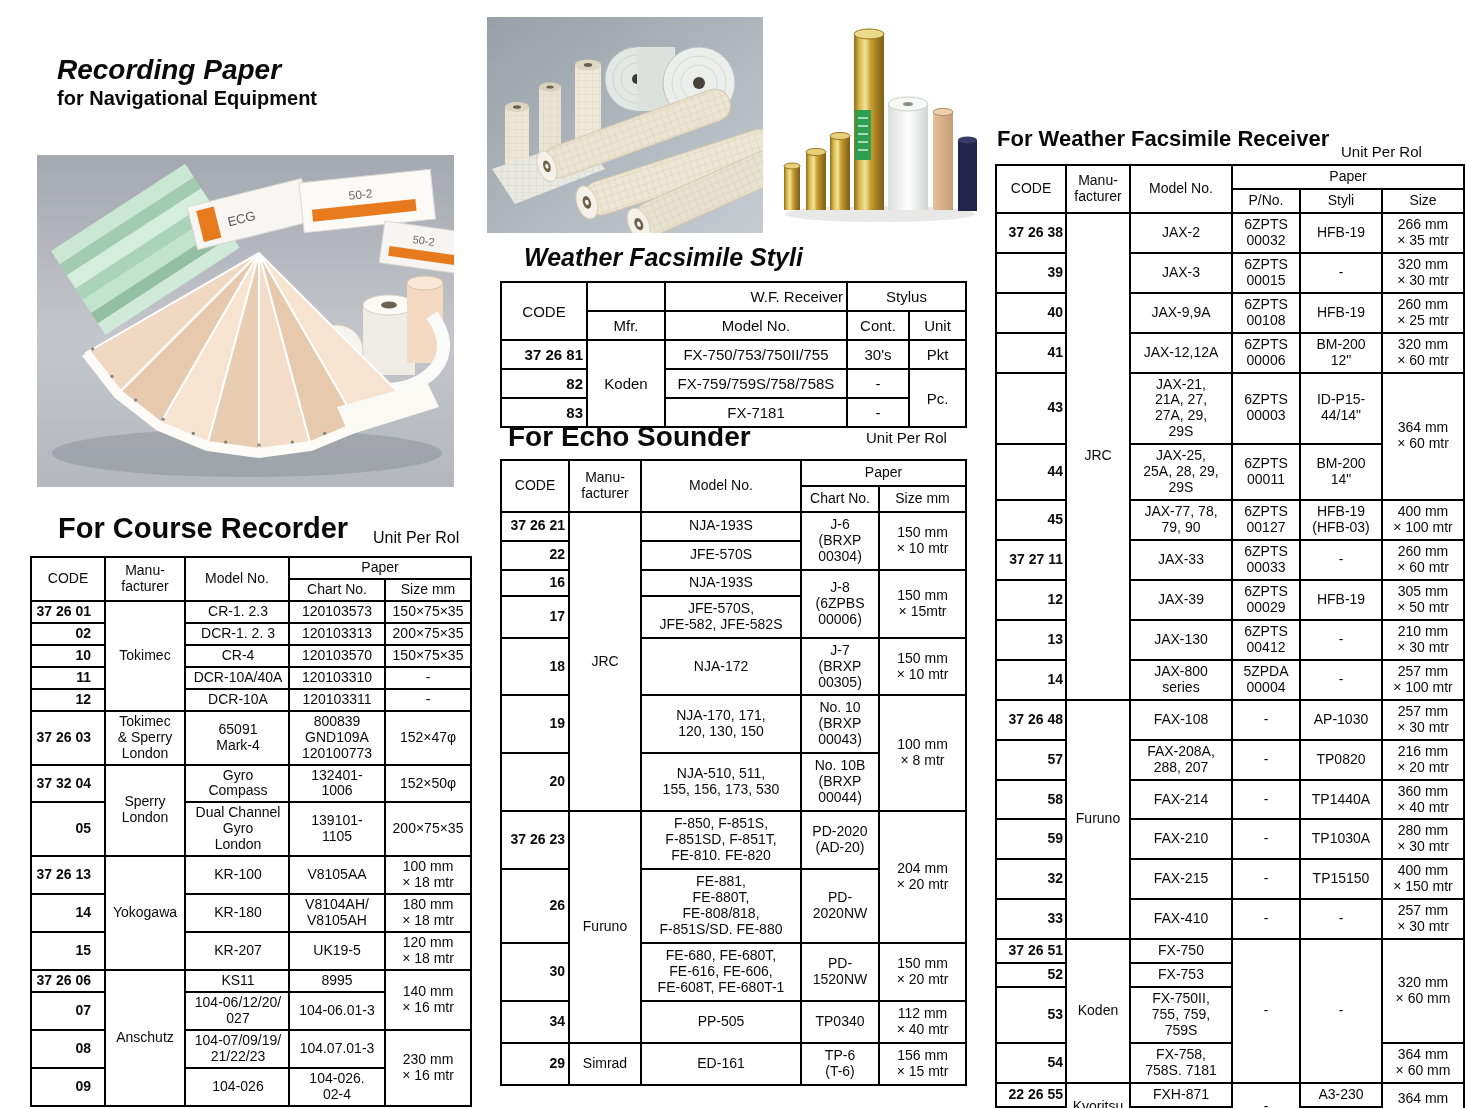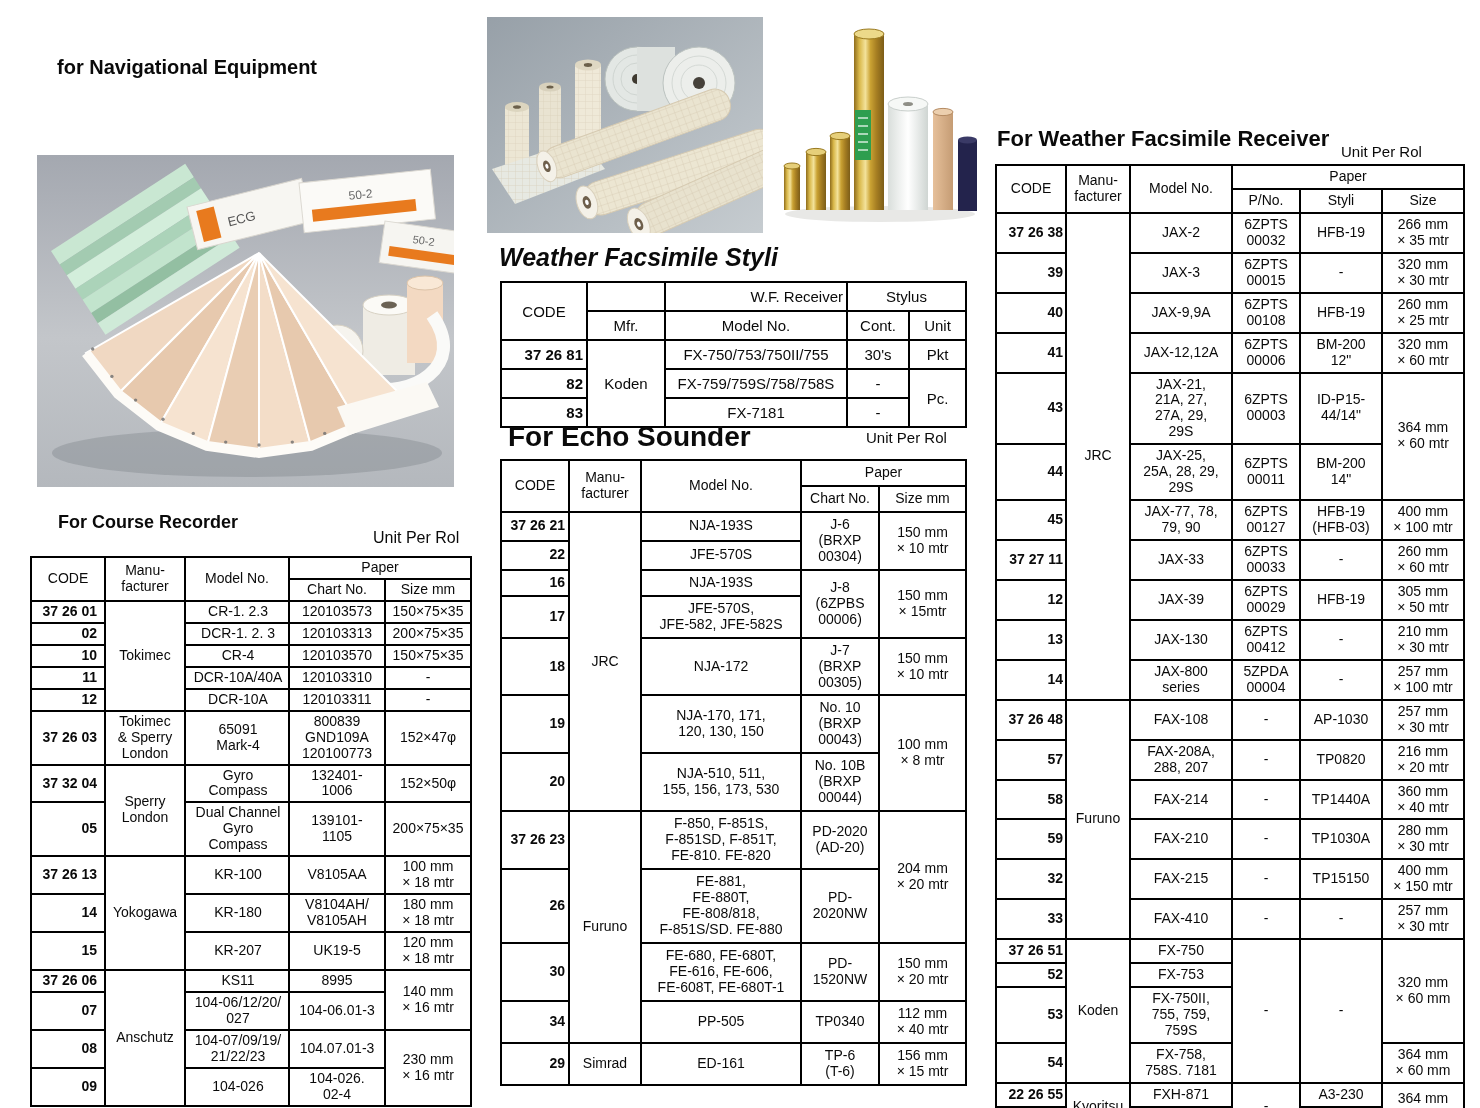--- a/index.html
+++ b/index.html
@@ -5,42 +5,43 @@
   *{box-sizing:border-box}
   html,body{margin:0;padding:0}
   body{
     width:1480px;height:1108px;position:relative;overflow:hidden;
     background:#ffffff;color:#0a0a0a;
     font-family:"Liberation Sans", sans-serif;
   }
   .abs{position:absolute}
   .title1{font-weight:bold;font-style:italic;font-size:28px;line-height:1.1}
   .title2{font-weight:bold;font-size:20px;line-height:1.2}
-  .section-title{font-weight:bold;font-size:18px;white-space:nowrap}
+  .section-title{font-weight:bold;font-size:29px;white-space:nowrap}
   .styli-title{font-weight:bold;font-style:italic;font-size:25px;white-space:nowrap}
   .unit{font-size:16px;white-space:nowrap}
   table{border-collapse:collapse;table-layout:fixed;background:#fff}
   th,td{
     border:2px solid #000;
     font-size:14px;font-weight:normal;line-height:1.14;
     text-align:center;vertical-align:middle;
     padding:2px 3px;white-space:pre-line;overflow:hidden;
   }
-  td.code{font-weight:bold;text-align:right;padding-right:7px;white-space:nowrap}
+  td.code{font-weight:bold;text-align:right;padding-right:13px;white-space:nowrap}
   td.left{text-align:center;padding-left:5px}
   th.left{text-align:right;padding-left:8px}
   .echo th,.echo td{padding:4px 3px}
   .receiver th,.receiver td{padding:3px 2px}
   .styli th,.styli td{padding:5px 3px;font-size:15px}
   svg{display:block}
 </style>
 </head>
 <body>
 
 <div class="abs" style="left:57px;top:55px">
+  <div class="title1">Recording Paper</div>
   <div class="title2">for Navigational Equipment</div>
 </div>
 
 <div class="abs" style="left:37px;top:155px;width:417px;height:332px">
 <svg width="417" height="332" viewBox="0 0 417 332">
   <defs>
     <linearGradient id="p1bg" x1="0" y1="0" x2="0" y2="1">
       <stop offset="0" stop-color="#a4a8b0"></stop>
           <stop offset="0.55" stop-color="#c3c6ca"></stop>
           <stop offset="1" stop-color="#b4b8bd"></stop>
@@ -242,21 +243,21 @@
     <rect x="151" y="92" width="20" height="98" fill="url(#tan)"></rect>
         <ellipse cx="161" cy="92" rx="10" ry="3.6" fill="#eccfae" stroke="#b58b62"></ellipse>
   </g>
   <g>
     <rect x="176" y="120" width="19" height="71" style="fill:var(--navy-roll,#23234c)"></rect>
         <ellipse cx="185.5" cy="120" rx="9.5" ry="3.4" fill="#3a3a66"></ellipse>
   </g>
 </svg>
 </div>
 
-<div class="abs styli-title" style="left:499px;top:243px">Weather Facsimile Styli</div>
+<div class="abs styli-title" style="left:524px;top:243px">Weather Facsimile Styli</div>
 <table class="abs styli" style="left:500px;top:281px;width:465px">
   <colgroup>
       <col style="width:86px">
       <col style="width:78px">
       <col style="width:182px">
       <col style="width:62px">
       <col style="width:57px">
     </colgroup>
 <thead>
       <tr>
@@ -496,21 +497,21 @@
         <td class="left">Gyro
 Compass</td>
         <td>132401-
 1006</td>
         <td>152×50φ</td>
       </tr>
       <tr>
         <td class="code">05</td>
         <td class="left">Dual Channel
 Gyro
-Compass</td>
+London</td>
         <td>139101-
 1105</td>
         <td>200×75×35</td>
       </tr>
       <tr>
         <td class="code">37 26 13</td>
         <td rowspan="3">Yokogawa</td>
         <td class="left">KR-100</td>
         <td>V8105AA</td>
         <td>100 mm

